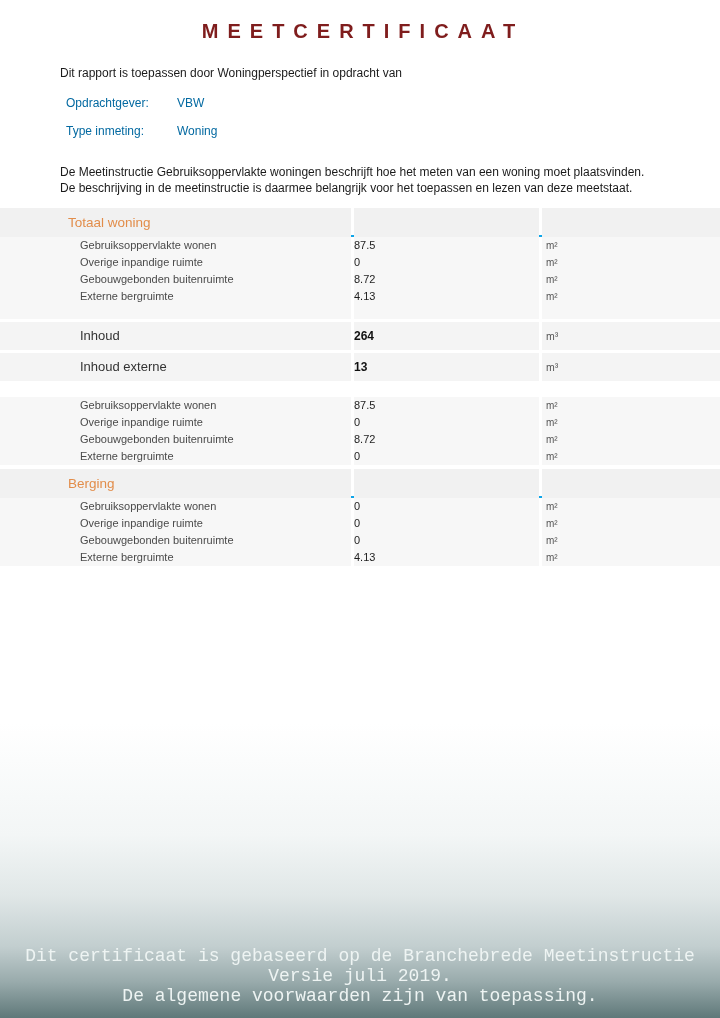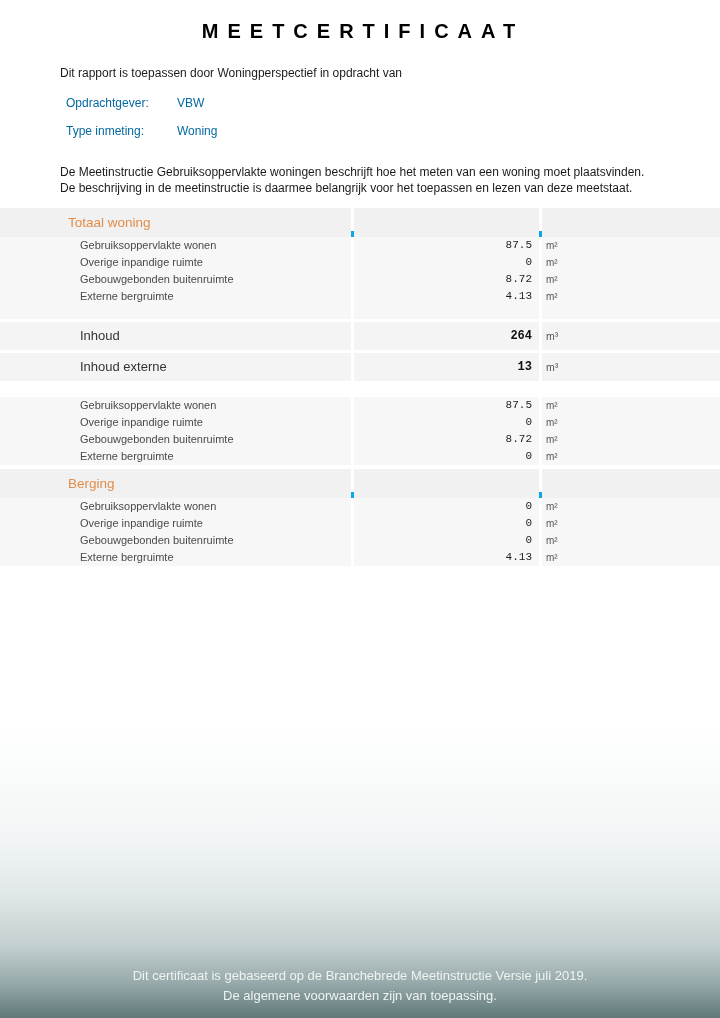--- a/index.html
+++ b/index.html
@@ -16,21 +16,21 @@
       #5f7879 100%);
   }
 
   .page-title {
     padding-top: 20px;
     margin-left: 6px;
     text-align: center;
     font-size: 20px;
     font-weight: bold;
     letter-spacing: 9px;
-    color: #000000;
+    color: #7f1d1d;
   }
 
   .intro {
     margin: 23px 0 0 60px;
     font-size: 12px;
     color: #1b1b1b;
   }
 
   .fields { margin: 16px 0 0 66px; }
   .field-row { display: flex; margin-bottom: 11px; font-size: 12px; color: #0369a1; height: 17px; }
@@ -47,53 +47,54 @@
   .meas-table { margin-top: 12px; }
   .sec-appartement { margin-top: 16px; }
   .sec-berging .thead { margin-top: 4px; }
 
   .thead, .trow, .spacer-row {
     display: grid;
     grid-template-columns: 351px 185px auto;
     column-gap: 3px;
   }
 
-  .thead { height: 29px; border-bottom: 6px solid #0ea5e9; }
+  .thead { height: 29px; border-bottom: 2px solid #0ea5e9; }
   .thead > .cell { background: #f1f1f1; }
   .section-title {
     display: block;
     padding-left: 68px;
     line-height: 29px;
     font-size: 13.5px;
     color: #e28d4a;
   }
 
   .trow { height: 17px; }
   .trow > .cell { background: #f7f7f7; }
   .spacer-row { height: 14px; }
   .spacer-row > .cell { background: #f7f7f7; }
 
   .c-label { padding-left: 80px; font-size: 11px; color: #4a4a4a; line-height: 17px;
              white-space: nowrap; overflow: hidden; }
-  .c-value { text-align: right; padding-right: 7px; font-size: 11px; color: #1e1e1e; line-height: 17px; font-family: Liberation Mono, monospace; }
+  .c-value { padding-right: 7px; font-size: 11px; color: #1e1e1e; line-height: 17px; }
   .c-unit  { padding-left: 4px; font-size: 10px; color: #555; line-height: 17px; }
 
   .trow.total { height: 28px; margin-top: 3px; }
   .trow.total > .cell { background: #f4f4f4; }
   .trow.total .c-label { font-size: 13px; color: #333; line-height: 28px; }
   .trow.total .c-value { font-size: 12px; font-weight: bold; color: #111; line-height: 28px; }
   .trow.total .c-unit  { font-size: 10.5px; line-height: 28px; }
 
   .footer {
     position: absolute;
     left: 0; right: 0; bottom: 12px;
     text-align: center;
-    font-size: 13px;
+    font-size: 18px;
     line-height: 20px;
     color: #eef4f3;
+    font-family: Liberation Mono, monospace;
   }
 </style>
 </head>
 <body>
 
 <h1 class="page-title">MEETCERTIFICAAT</h1>
 
 <p class="intro">Dit rapport is toepassen door Woningperspectief in opdracht van</p>
 
 <div class="fields">

